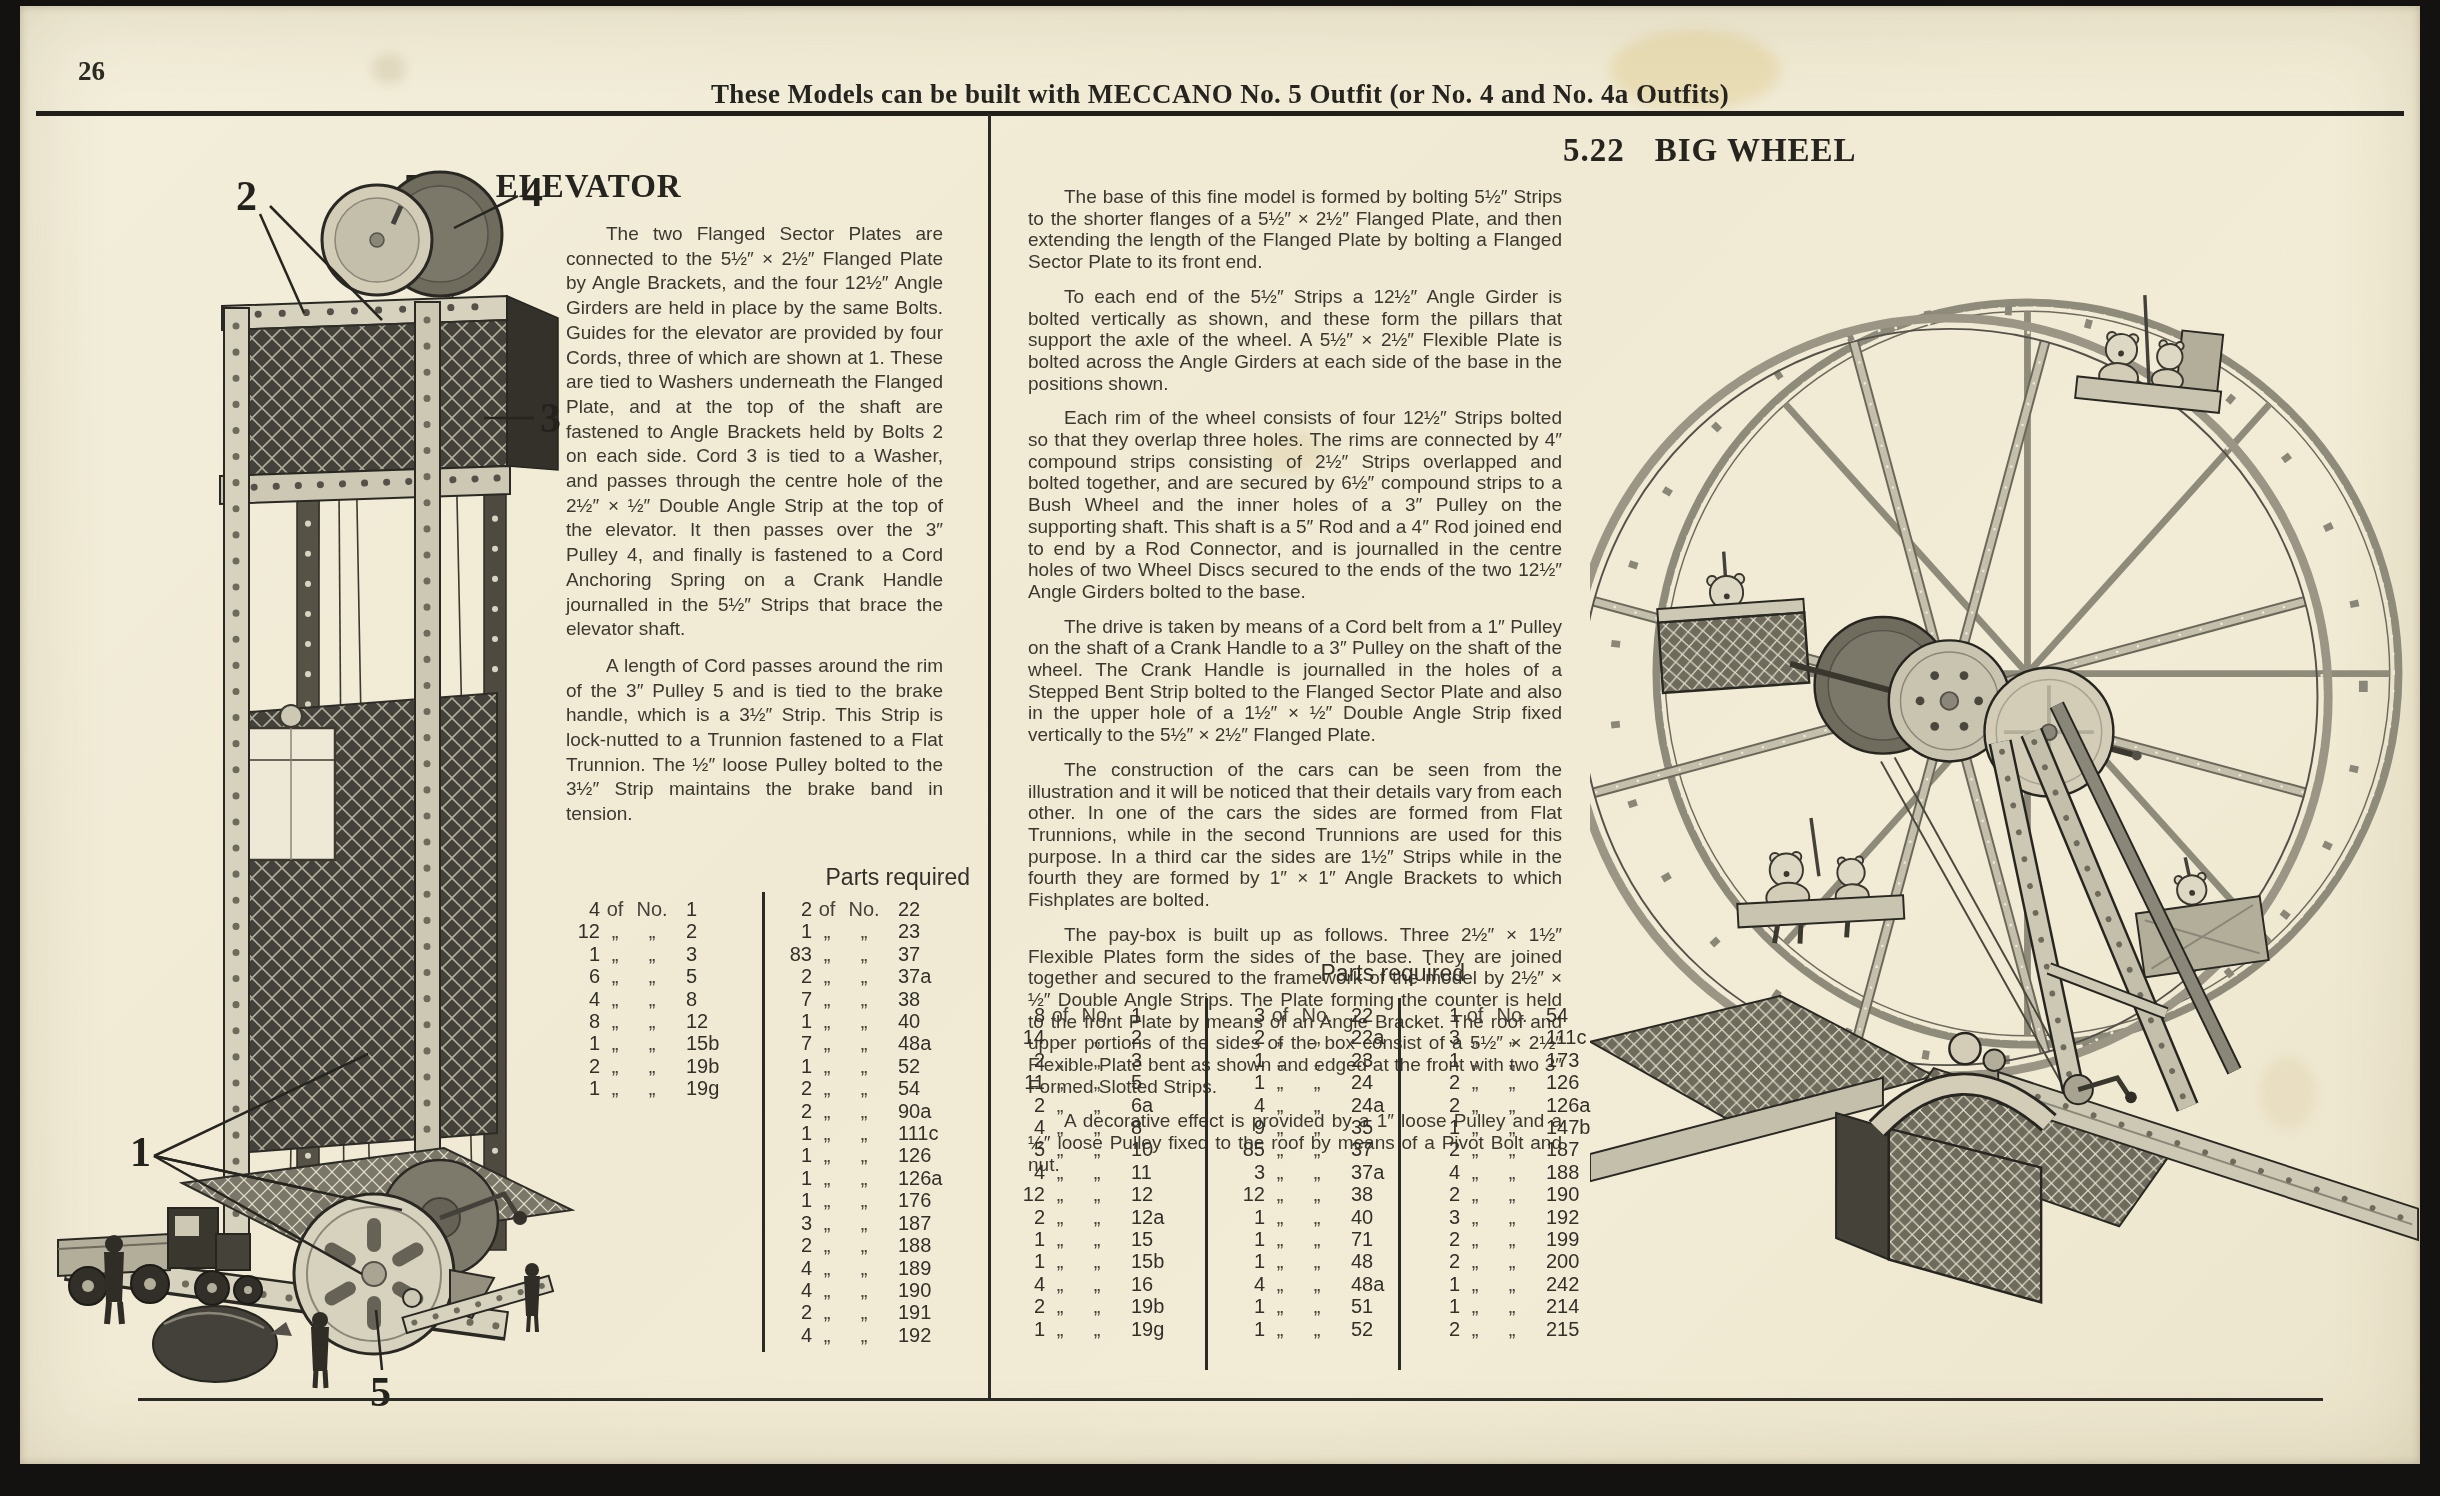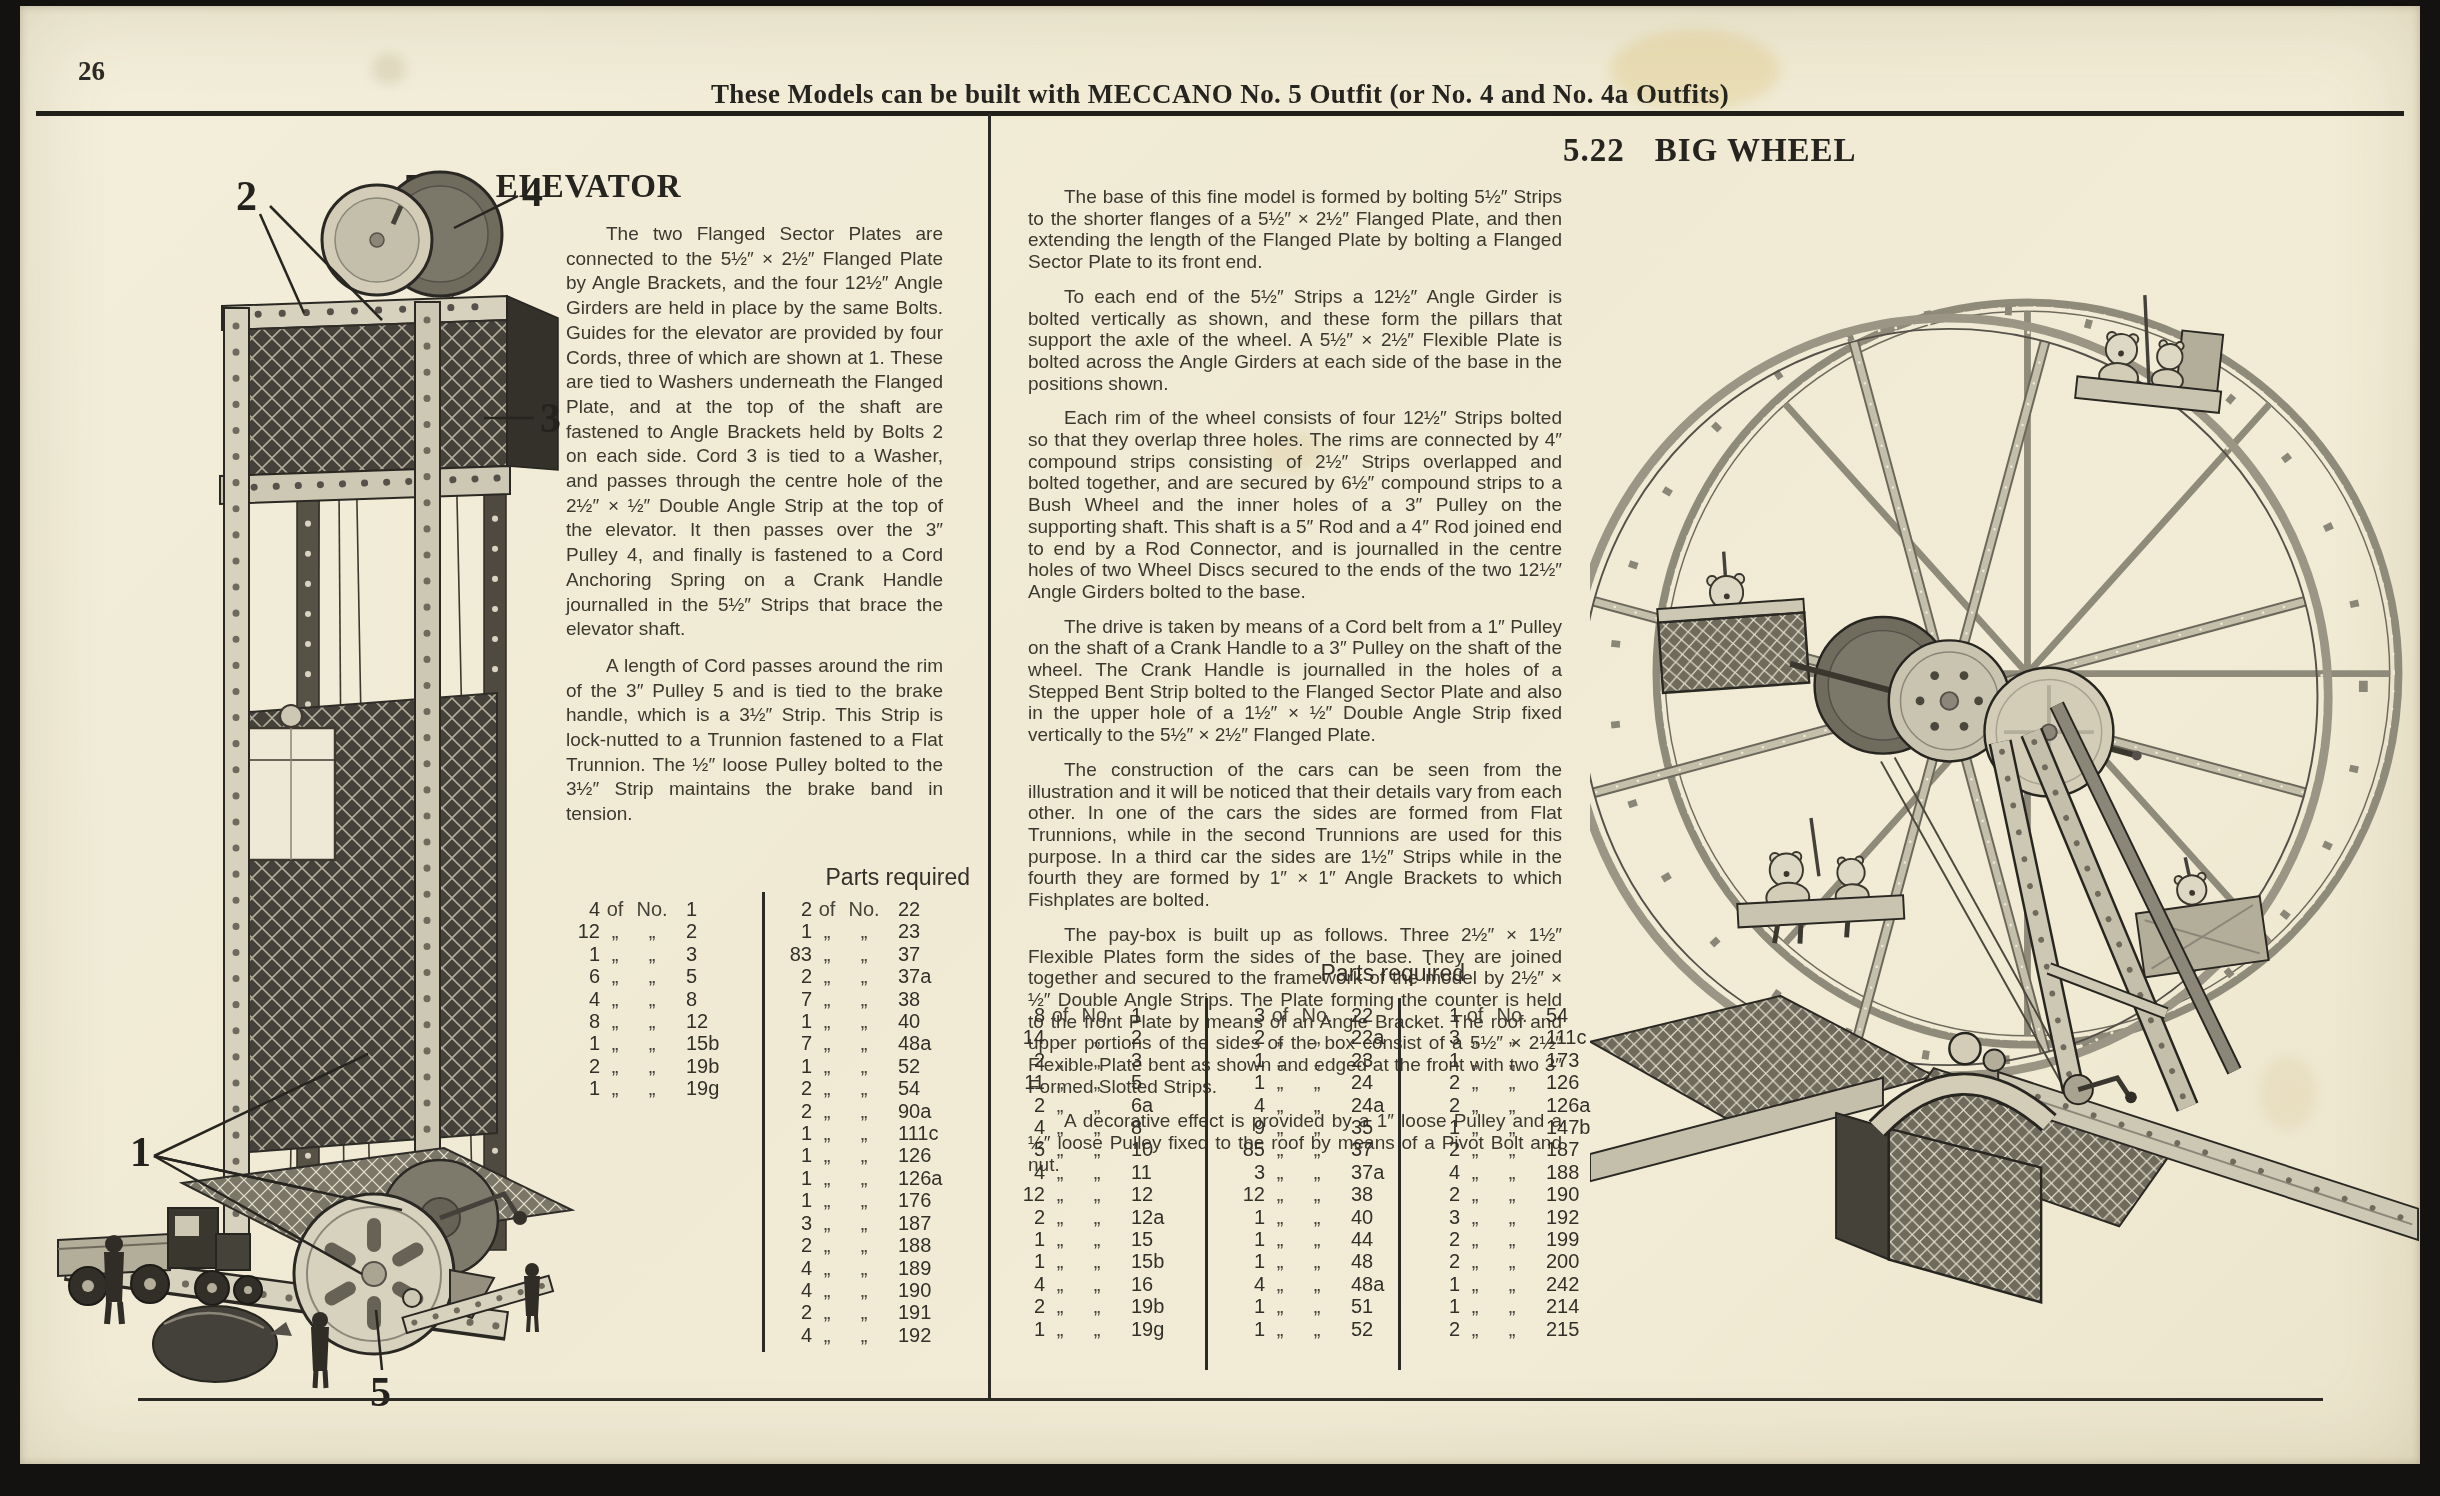--- a/index.html
+++ b/index.html
@@ -624,21 +624,21 @@
         <span class="pq">1</span>
         <span class="pd">„</span>
         <span class="pd">„</span>
         <span class="pn">40</span>
       </div>
 
       <div class="prow">
         <span class="pq">1</span>
         <span class="pd">„</span>
         <span class="pd">„</span>
-        <span class="pn">44</span>
+        <span class="pn">71</span>
       </div>
 
       <div class="prow">
         <span class="pq">1</span>
         <span class="pd">„</span>
         <span class="pd">„</span>
         <span class="pn">48</span>
       </div>
 
       <div class="prow">

